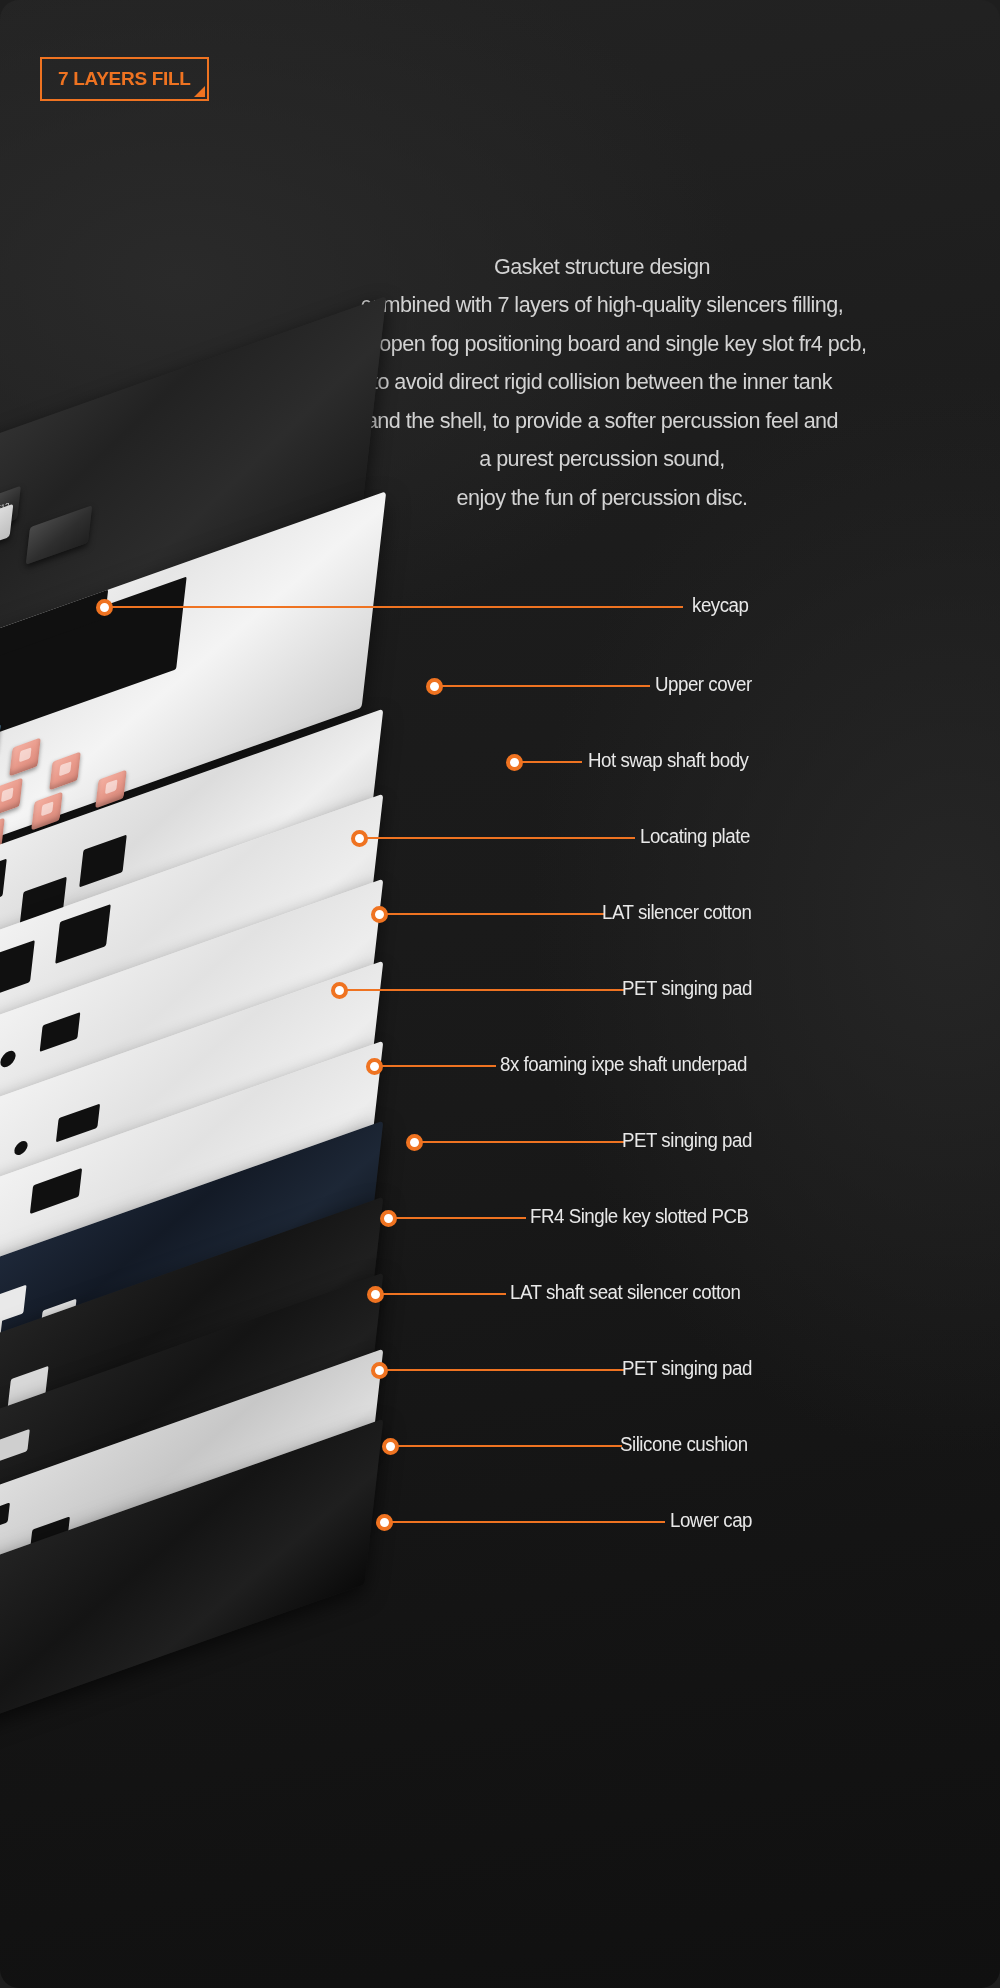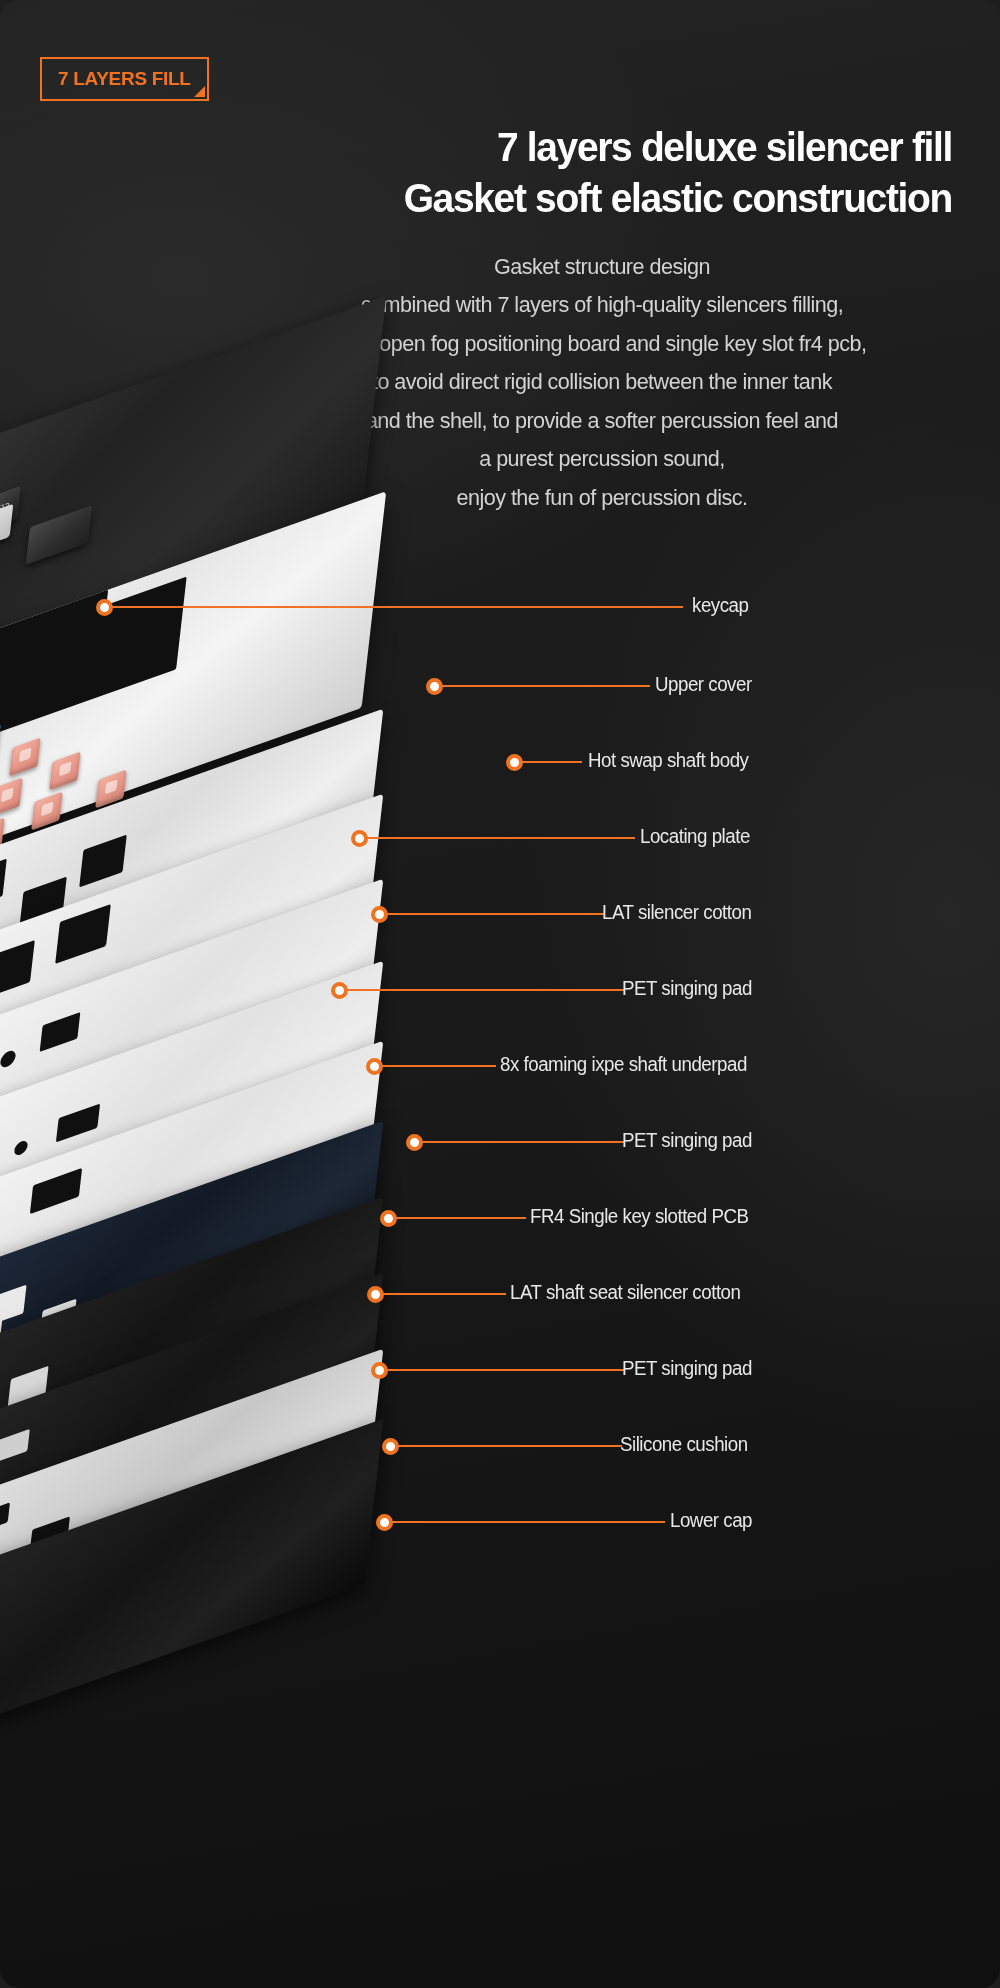--- a/index.html
+++ b/index.html
@@ -142,24 +142,20 @@
 </head>
 <body>
 
 <div class="page">
 
   <div class="badge">
     <span>7 LAYERS FILL</span>
     <i class="corner"></i>
   </div>
 
-  <div class="head">
-    <div>7 layers deluxe silencer fill</div>
-    <div>Gasket soft elastic construction</div>
-  </div>
 
   <div class="body-copy">
     <div>Gasket structure design</div>
     <div>combined with 7 layers of high-quality silencers filling,</div>
     <div>with open fog positioning board and single key slot fr4 pcb,</div>
     <div>to avoid direct rigid collision between the inner tank</div>
     <div>and the shell, to provide a softer percussion feel and</div>
     <div>a purest percussion sound,</div>
     <div>enjoy the fun of percussion disc.</div>
   </div>

